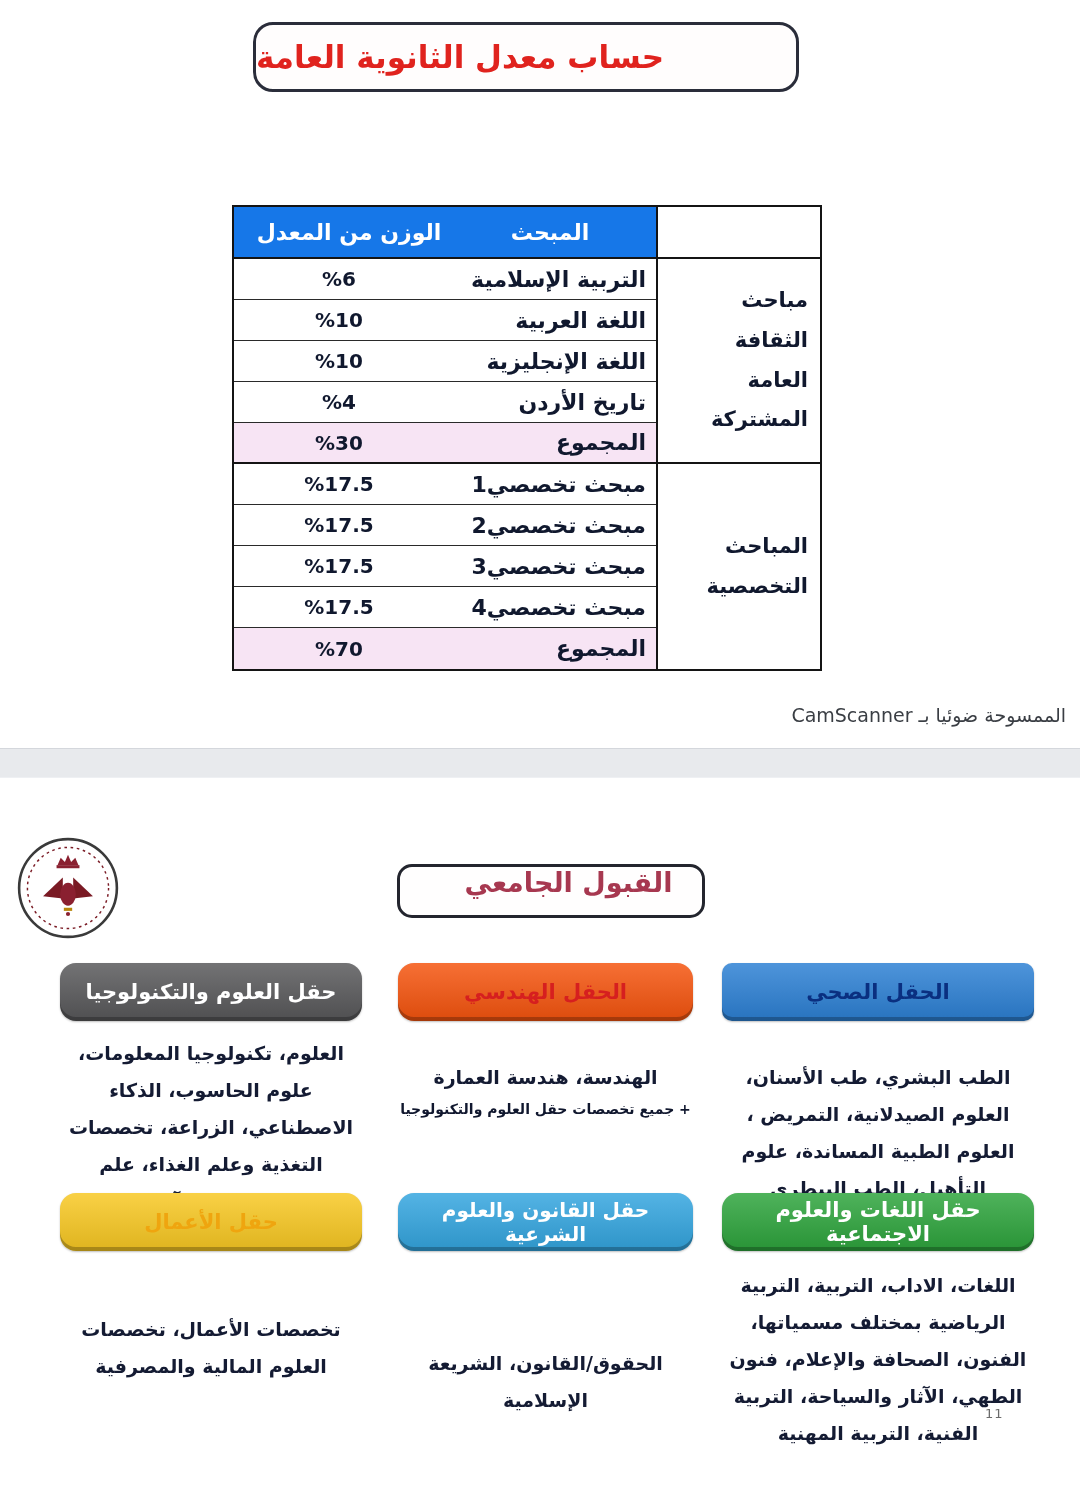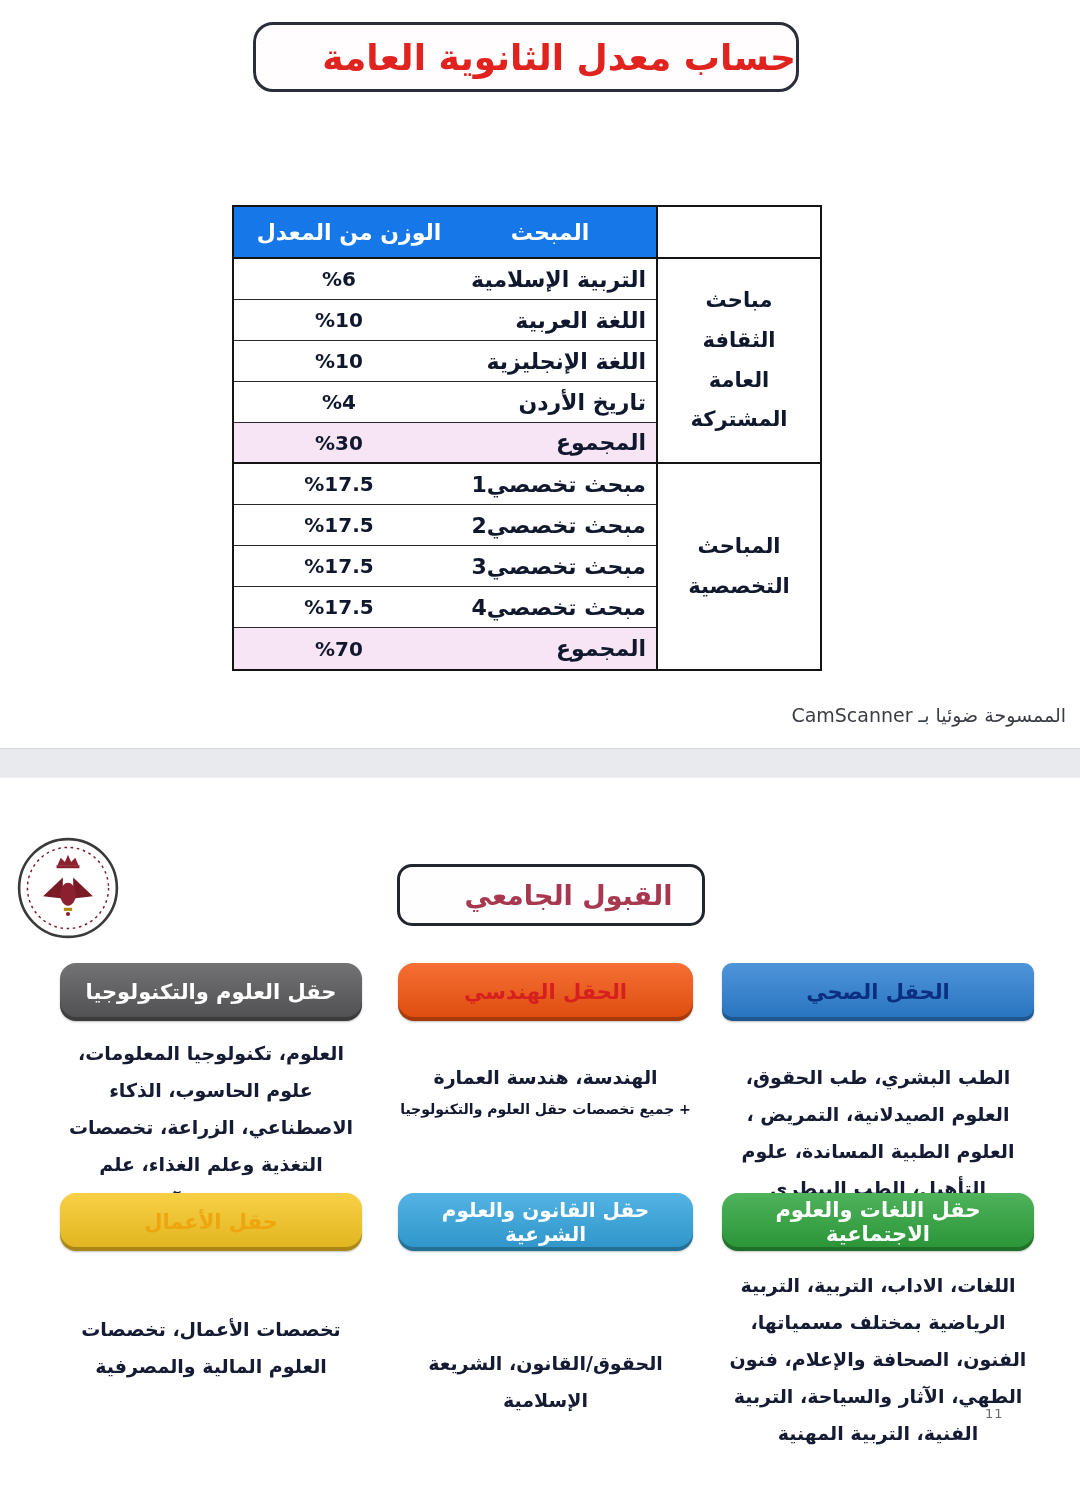--- a/index.html
+++ b/index.html
@@ -5,59 +5,59 @@
   * { margin:0; padding:0; box-sizing:border-box; }
   html,body { background:#ffffff; }
   body { font-family:"DejaVu Sans", sans-serif; }
   #canvas { position:relative; width:1080px; height:1500px; background:#fdfdfd; overflow:hidden; margin:0 auto; }
 
   
   #page1 { position:absolute; top:0; left:0; width:1080px; height:748px; background:#ffffff; }
 
   .title-box1 { position:absolute; left:253px; top:22px; width:546px; height:70px;
     border:3px solid #2a2d3a; border-radius:20px; background:#fffdfd;
-    display:flex; align-items:center; justify-content:flex-start;
-    font-size:36px; font-weight:bold; color:#e0231e; direction:rtl; }
+    display:flex; align-items:center; justify-content:flex-end;
+    font-size:31px; font-weight:bold; color:#e0231e; direction:rtl; }
 
   .gpa-table { position:absolute; left:232px; top:205px; width:590px;
     display:flex; flex-direction:row; border:2px solid #141414; background:#fff; }
   .main-col { width:422px; }
   .group-col { width:164px; border-left:2px solid #141414; }
 
   .t-header { height:52px; background:#1677e8; color:#ffffff; display:flex; align-items:center;
     border-bottom:2px solid #141414; font-weight:bold; }
   .th-weight { width:210px; text-align:center; font-size:22px; direction:rtl;padding-left:20px; }
   .th-subject { flex:1; text-align:center; font-size:22px; direction:rtl; }
 
   .t-row { height:41px; display:flex; align-items:center; border-bottom:1px solid #2a2a2a; background:#fff; }
   .t-row.total { background:#f7e4f4; border-bottom:2px solid #141414; }
   .t-row.last { border-bottom:none; }
   .cell-weight { width:210px; text-align:center; font-size:20px; font-weight:bold; color:#10182e; direction:ltr; }
   .cell-subject { flex:1; text-align:right; padding-right:10px; font-size:22px; font-weight:bold; color:#10182e; direction:rtl; }
 
   .g-spacer { height:52px; border-bottom:2px solid #141414; background:#fff; }
   .g-cell { height:205px; display:flex; align-items:center; justify-content:center;
-    text-align:center; font-size:21px; font-weight:bold; color:#10182e;
+    font-size:21px; font-weight:bold; color:#10182e;
     padding:0 12px; direction:rtl; line-height:1.9; }
   .g-cell.first { border-bottom:2px solid #141414; }
 
   .camscanner { position:absolute; right:14px; top:704px; font-size:19px; color:#3a3e44; direction:rtl; }
 
   
   .page-gap { position:absolute; top:748px; left:0; width:1080px; height:30px;
     background:#e8eaed; border-top:1px solid #d4d7dc; border-bottom:1px solid #eef0f3; }
 
   
   #page2 { position:absolute; top:778px; left:0; width:1080px; height:722px; background:#ffffff; }
 
   .seal { position:absolute; left:16px; top:58px; width:104px; height:104px; }
 
-  .title-box2 { position:absolute; left:397px; top:86px; width:308px; height:62px;
+  .title-box2 { position:absolute; left:397px; top:86px; width:308px; height:54px;
     border:3px solid #23252e; border-radius:15px; background:#fffefe;
-    display:flex; align-items:center; justify-content:center;
+    display:flex; justify-content:center;
     font-size:27px; font-weight:bold; color:#a73850; direction:rtl;padding-left:35px; }
 
   .field-card { position:absolute; direction:rtl; }
   .card-0 { left:60px;  top:185px; width:302px; }
   .card-1 { left:398px; top:185px; width:295px; }
   .card-2 { left:722px; top:185px; width:312px; }
   .card-3 { left:60px;  top:415px; width:302px; }
   .card-4 { left:398px; top:415px; width:295px; }
   .card-5 { left:722px; top:415px; width:312px; }
 
@@ -175,21 +175,21 @@
     </div>
 
     <div class="field-card card-1">
       <div class="field-header" style="background-color: rgb(245, 84, 14); color: rgb(214, 31, 31);">الحقل الهندسي</div>
       <div class="field-body">الهندسة، هندسة العمارة</div>
       <div class="field-body2">+ جميع تخصصات حقل العلوم والتكنولوجيا</div>
     </div>
 
     <div class="field-card card-2">
       <div class="field-header" style="background-color: rgb(44, 128, 212); color: rgb(10, 47, 128); border-radius: 10px;">الحقل الصحي</div>
-      <div class="field-body">الطب البشري، طب الحقوق، العلوم الصيدلانية، التمريض ، العلوم الطبية المساندة، علوم التأهيل، الطب البيطري</div>
+      <div class="field-body">الطب البشري، طب الأسنان، العلوم الصيدلانية، التمريض ، العلوم الطبية المساندة، علوم التأهيل، الطب البيطري</div>
       <div class="field-body2"></div>
     </div>
 
     <div class="field-card card-3">
       <div class="field-header" style="background-color: rgb(248, 200, 34); color: rgb(239, 165, 15);">حقل الأعمال</div>
       <div class="field-body">تخصصات الأعمال، تخصصات العلوم المالية والمصرفية</div>
       <div class="field-body2"></div>
     </div>
 
     <div class="field-card card-5">

